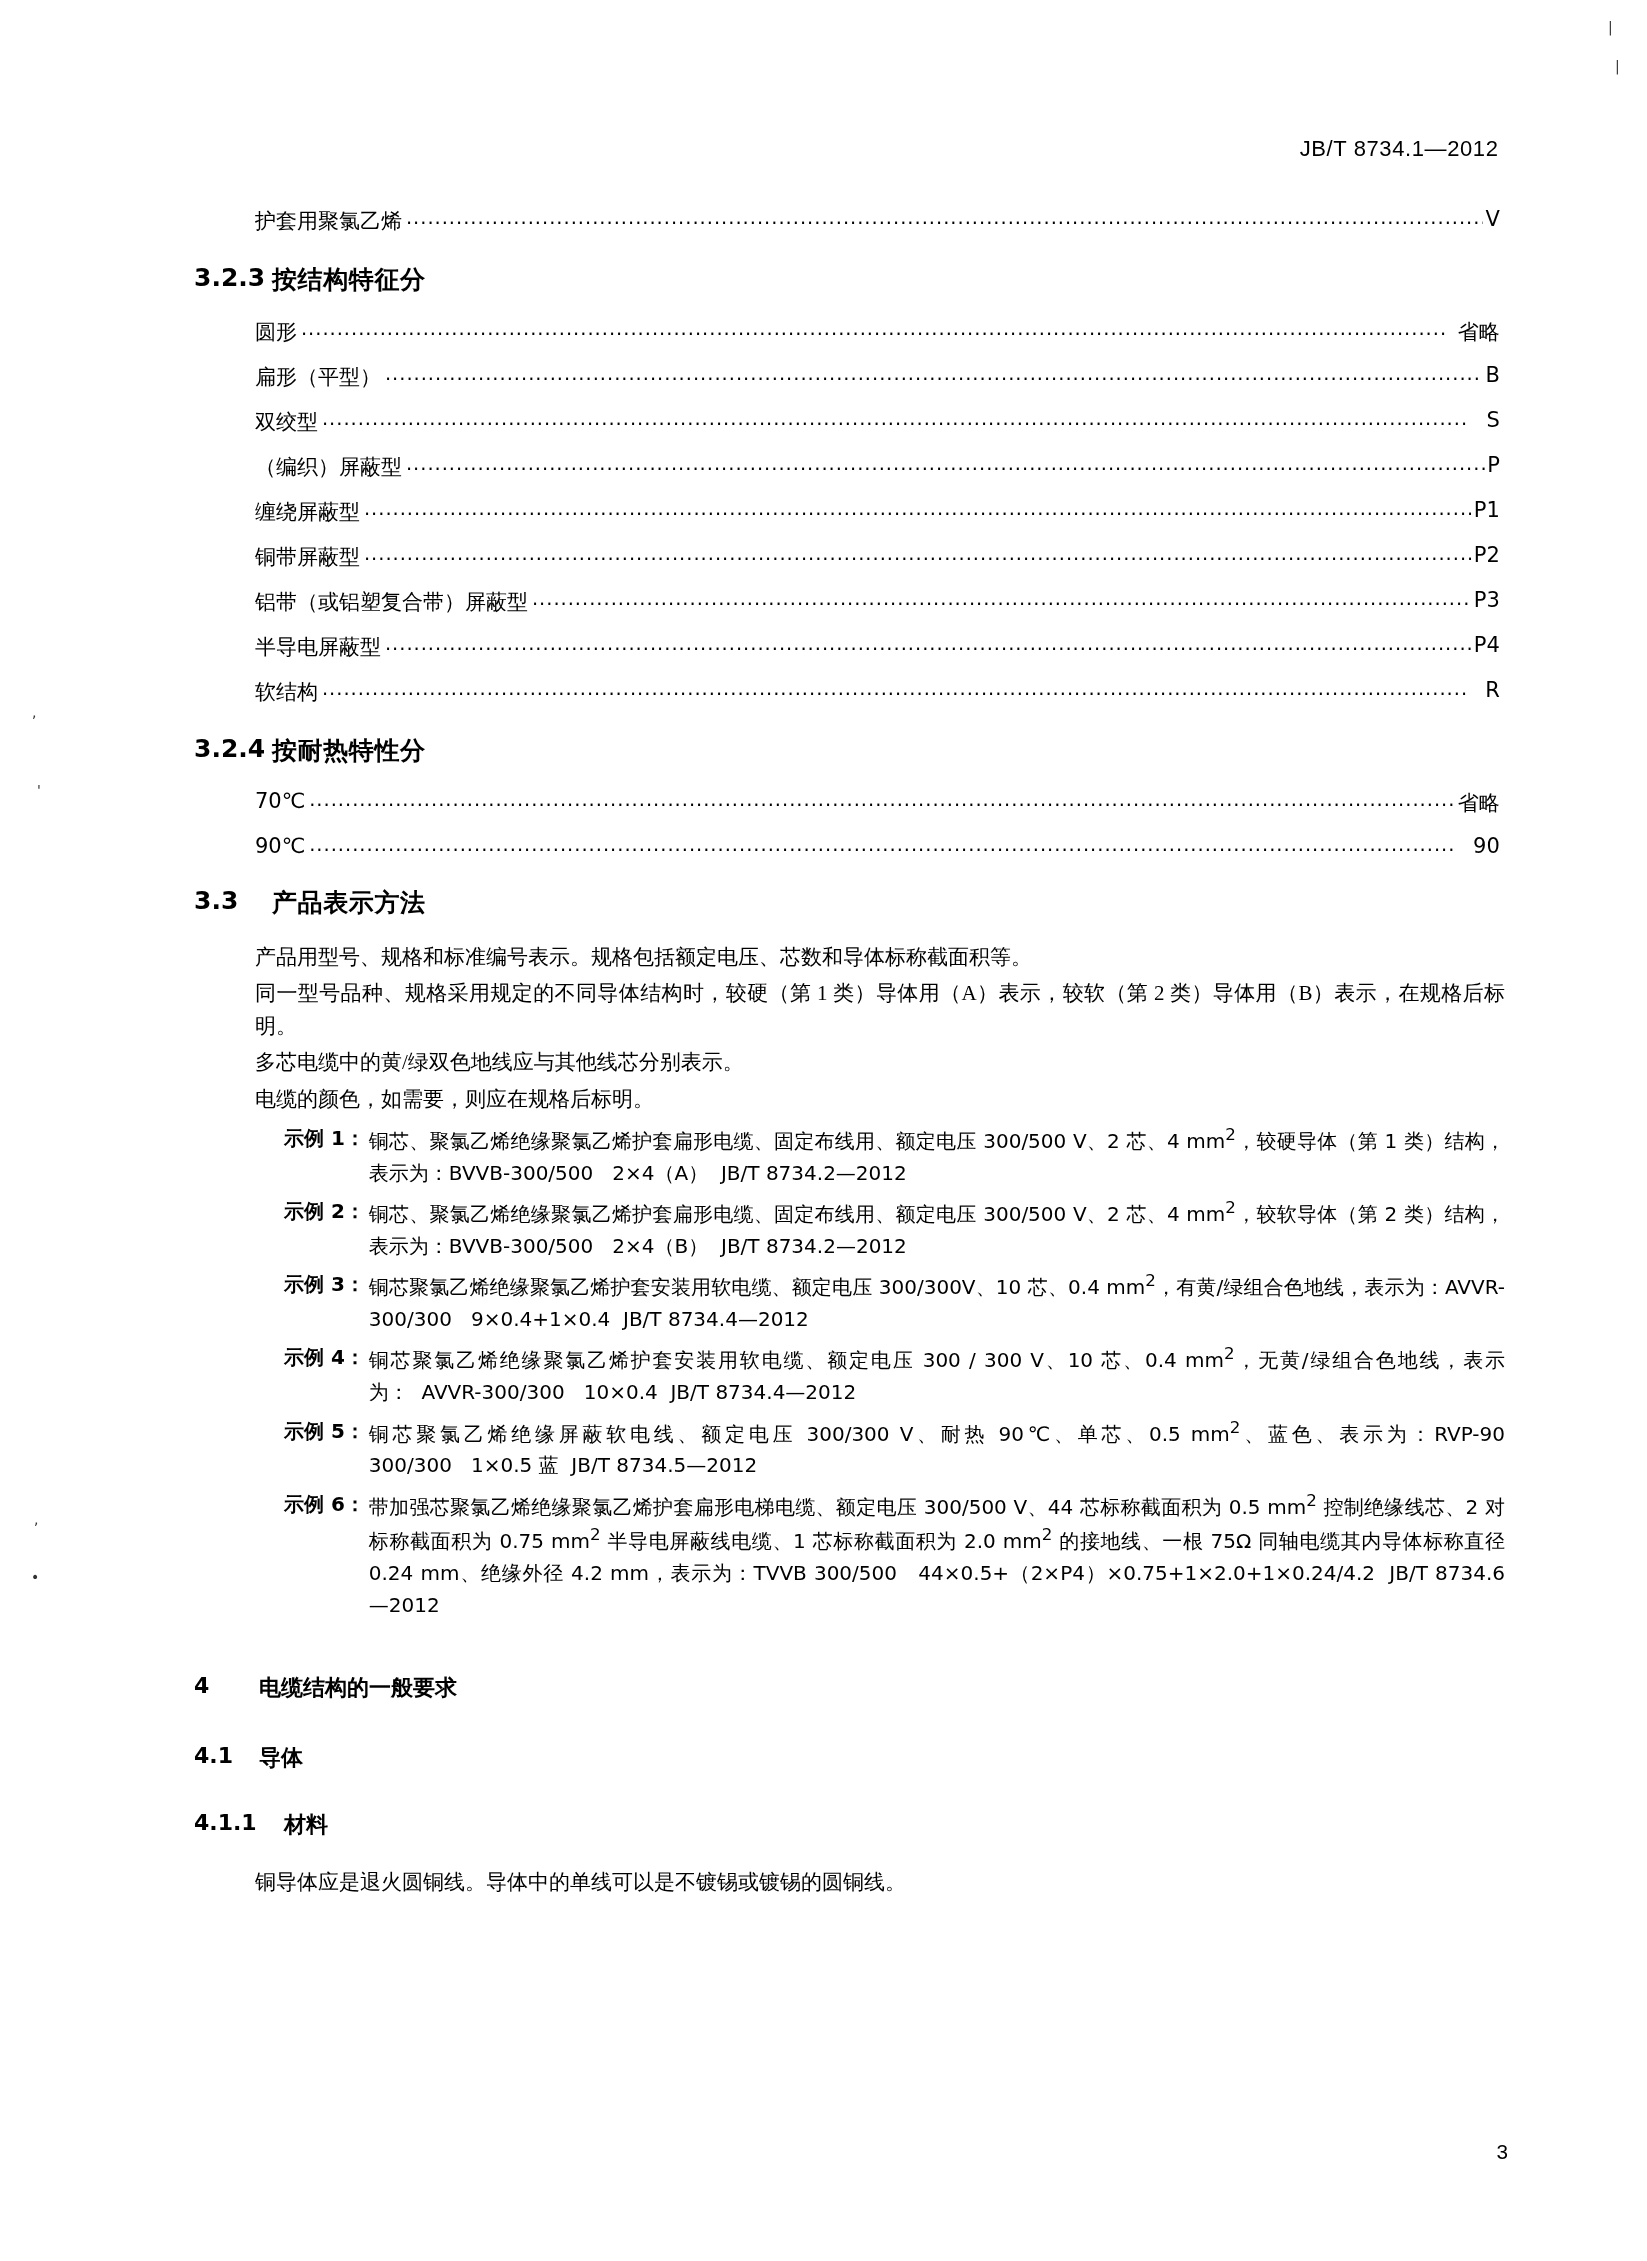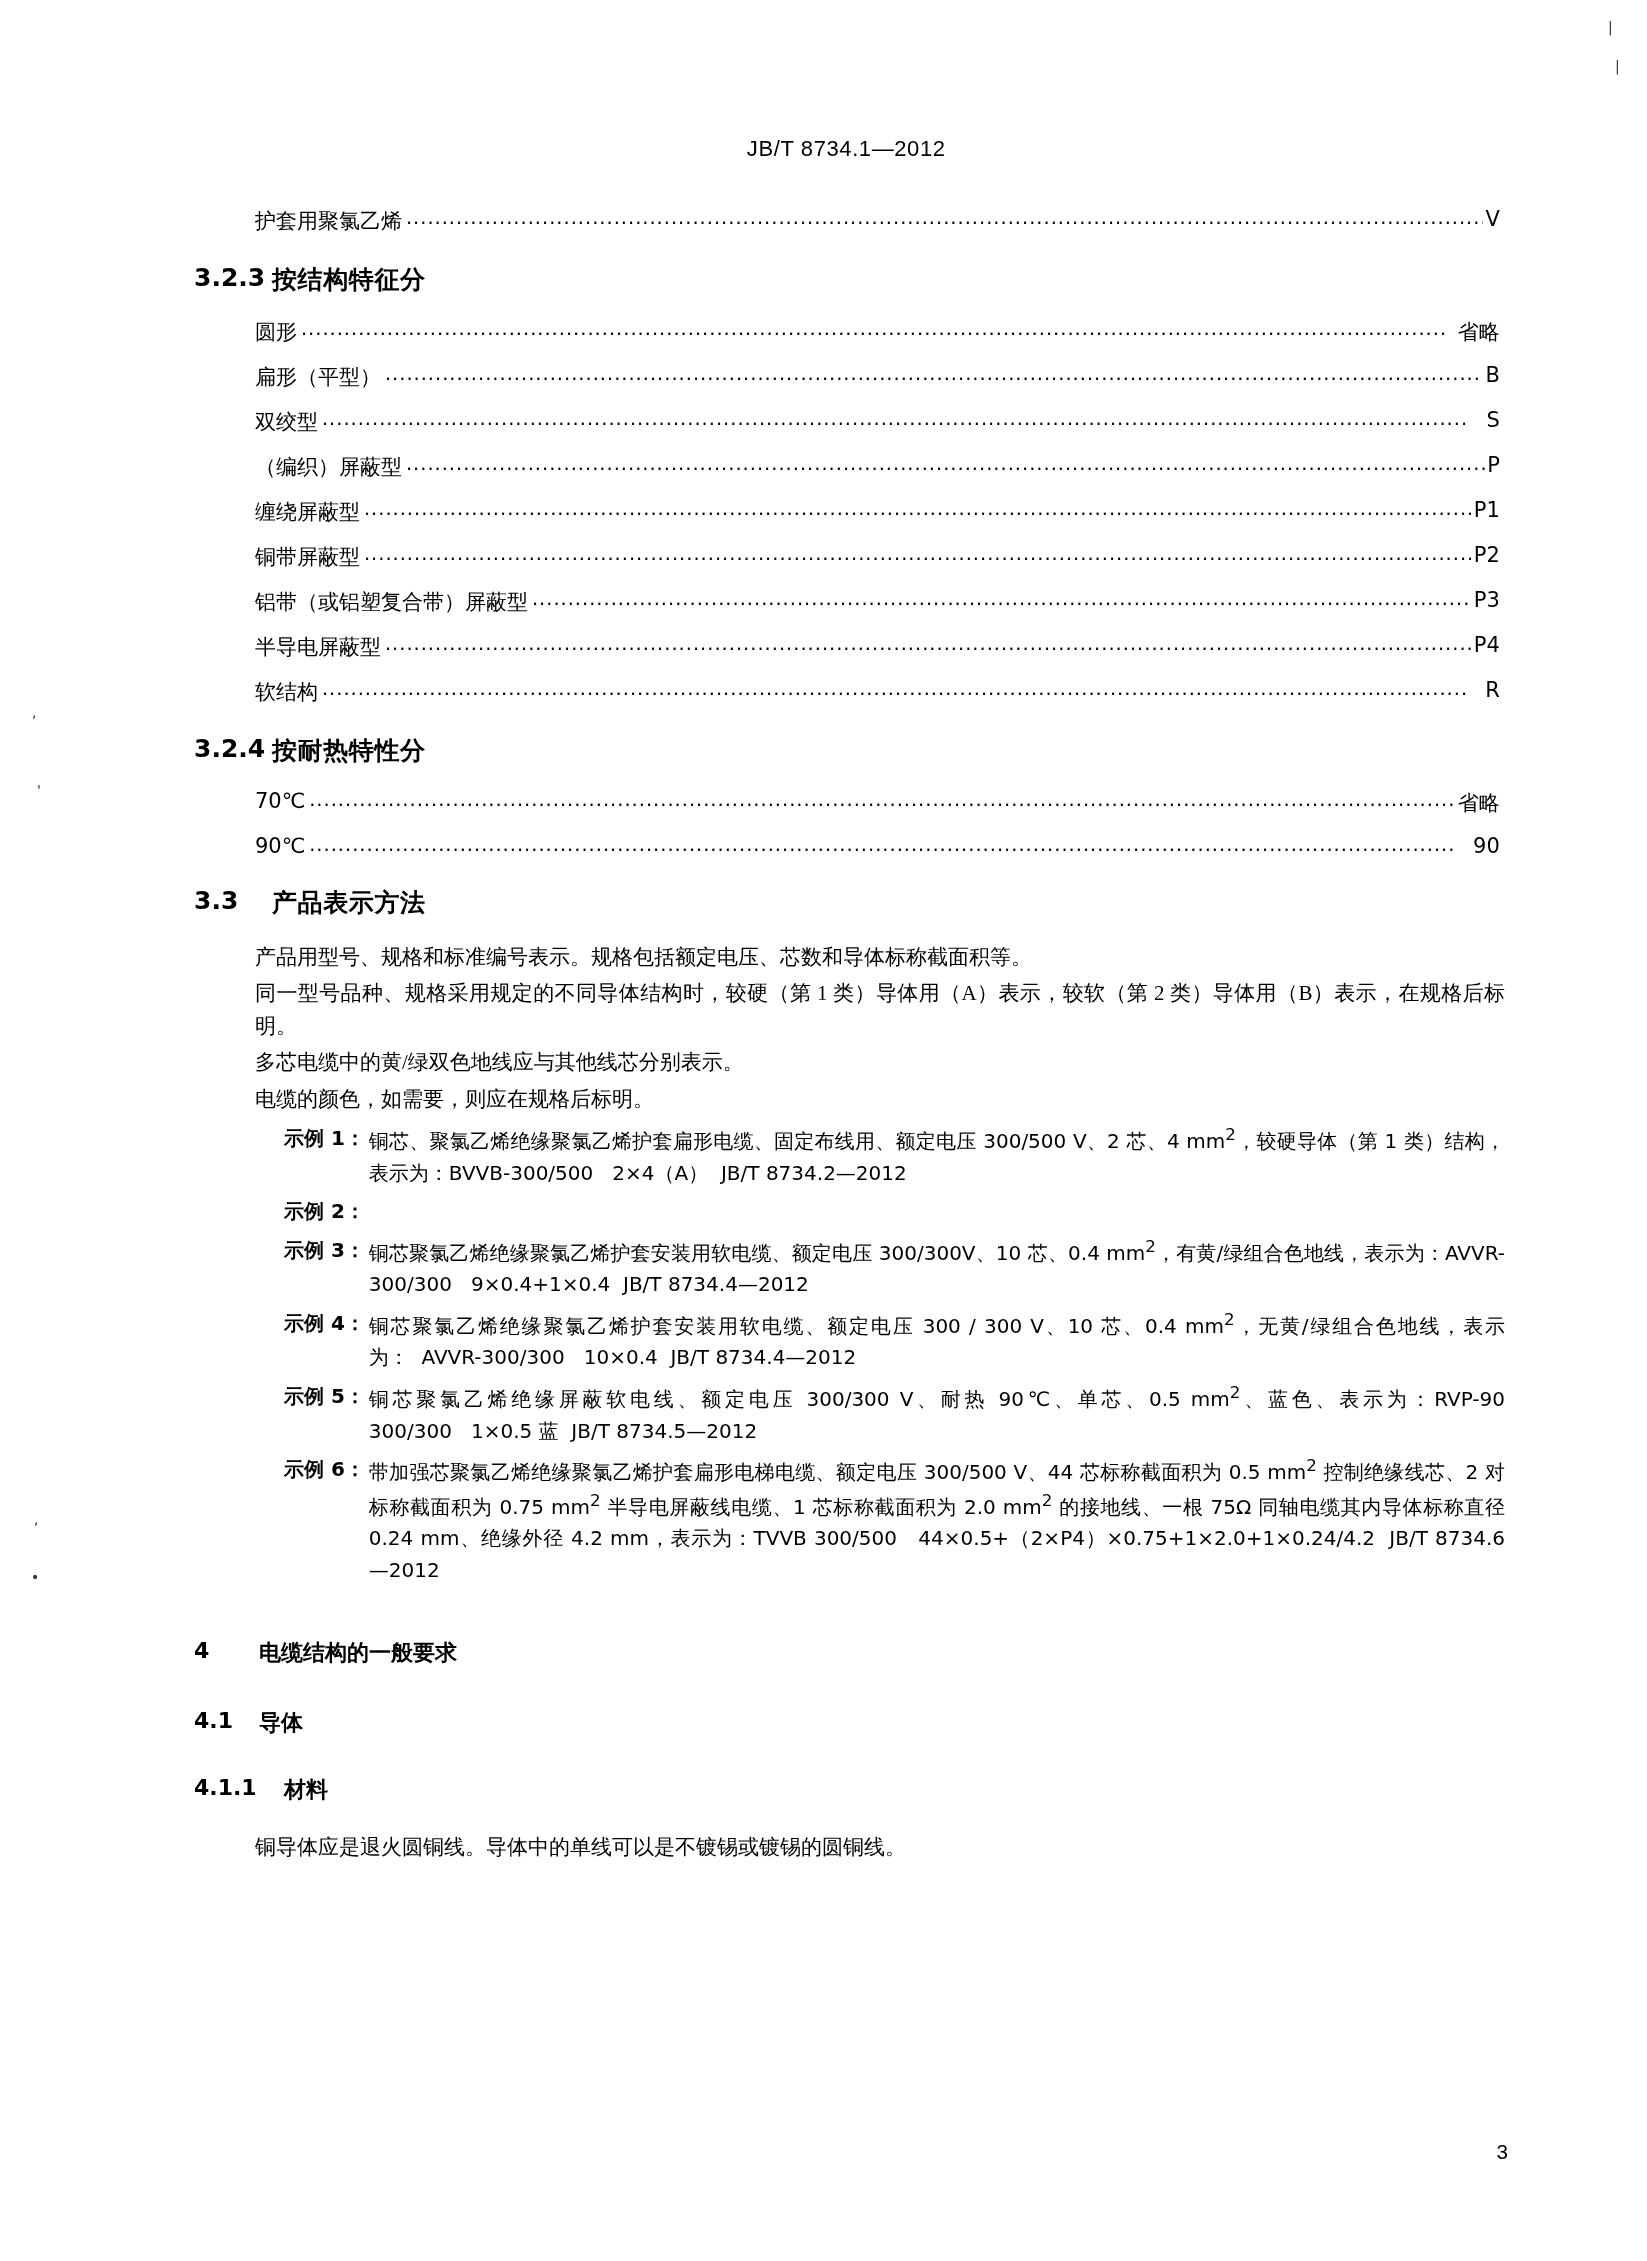--- a/index.html
+++ b/index.html
@@ -18,21 +18,21 @@
     background: #ffffff;
     overflow: hidden;
   }
   .content {
     position: absolute;
     left: 194px;
     top: 136px;
     width: 1311px;
   }
   .header {
-    text-align: center;
+    text-align: right;
     font-family: "Liberation Sans", sans-serif;
     font-size: 22px;
     letter-spacing: 0.6px;
     margin-bottom: 45px;
     padding-right: 6.5px;
   }
   .toc-line {
     display: flex;
     align-items: flex-start;
     font-size: 22px;
@@ -228,20 +228,21 @@
     </div>
     <div class="para">多芯电缆中的黄/绿双色地线应与其他线芯分别表示。</div>
     <div class="para">电缆的颜色，如需要，则应在规格后标明。</div>
 
     <div class="example">
       <span class="ex-label">示例 1：</span>
       <span class="ex-body">铜芯、聚氯乙烯绝缘聚氯乙烯护套扁形电缆、固定布线用、额定电压 300/500 V、2 芯、4 mm<sup>2</sup>，较硬导体（第 1 类）结构，表示为：BVVB-300/500&nbsp;&nbsp;&nbsp;2×4（A）&nbsp;&nbsp;JB/T 8734.2—2012</span>
     </div>
     <div class="example">
       <span class="ex-label">示例 2：</span>
+      <span class="ex-body">铜芯、聚氯乙烯绝缘聚氯乙烯护套扁形电缆、固定布线用、额定电压 300/500 V、2 芯、4 mm<sup>2</sup>，较软导体（第 2 类）结构，表示为：BVVB-300/500&nbsp;&nbsp;&nbsp;2×4（B）&nbsp;&nbsp;JB/T 8734.2—2012</span>
     </div>
     <div class="example">
       <span class="ex-label">示例 3：</span>
       <span class="ex-body">铜芯聚氯乙烯绝缘聚氯乙烯护套安装用软电缆、额定电压 300/300V、10 芯、0.4 mm<sup>2</sup>，有黄/绿组合色地线，表示为：AVVR-300/300&nbsp;&nbsp;&nbsp;9×0.4+1×0.4&nbsp;&nbsp;JB/T 8734.4—2012</span>
     </div>
     <div class="example">
       <span class="ex-label">示例 4：</span>
       <span class="ex-body">铜芯聚氯乙烯绝缘聚氯乙烯护套安装用软电缆、额定电压 300 / 300 V、10 芯、0.4 mm<sup>2</sup>，无黄/绿组合色地线，表示为：&nbsp;&nbsp;AVVR-300/300&nbsp;&nbsp;&nbsp;10×0.4&nbsp;&nbsp;JB/T 8734.4—2012</span>
     </div>
     <div class="example">

